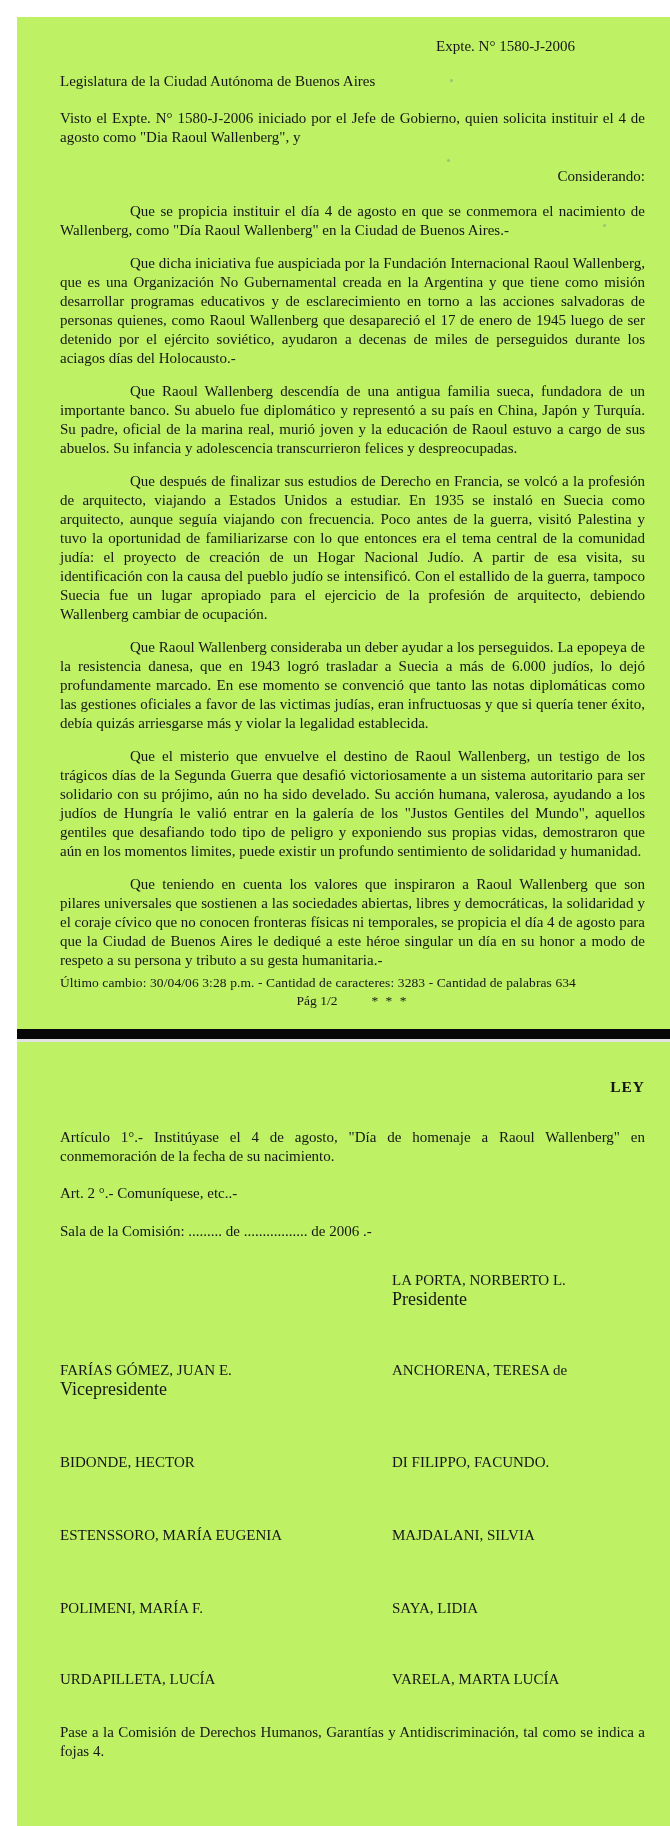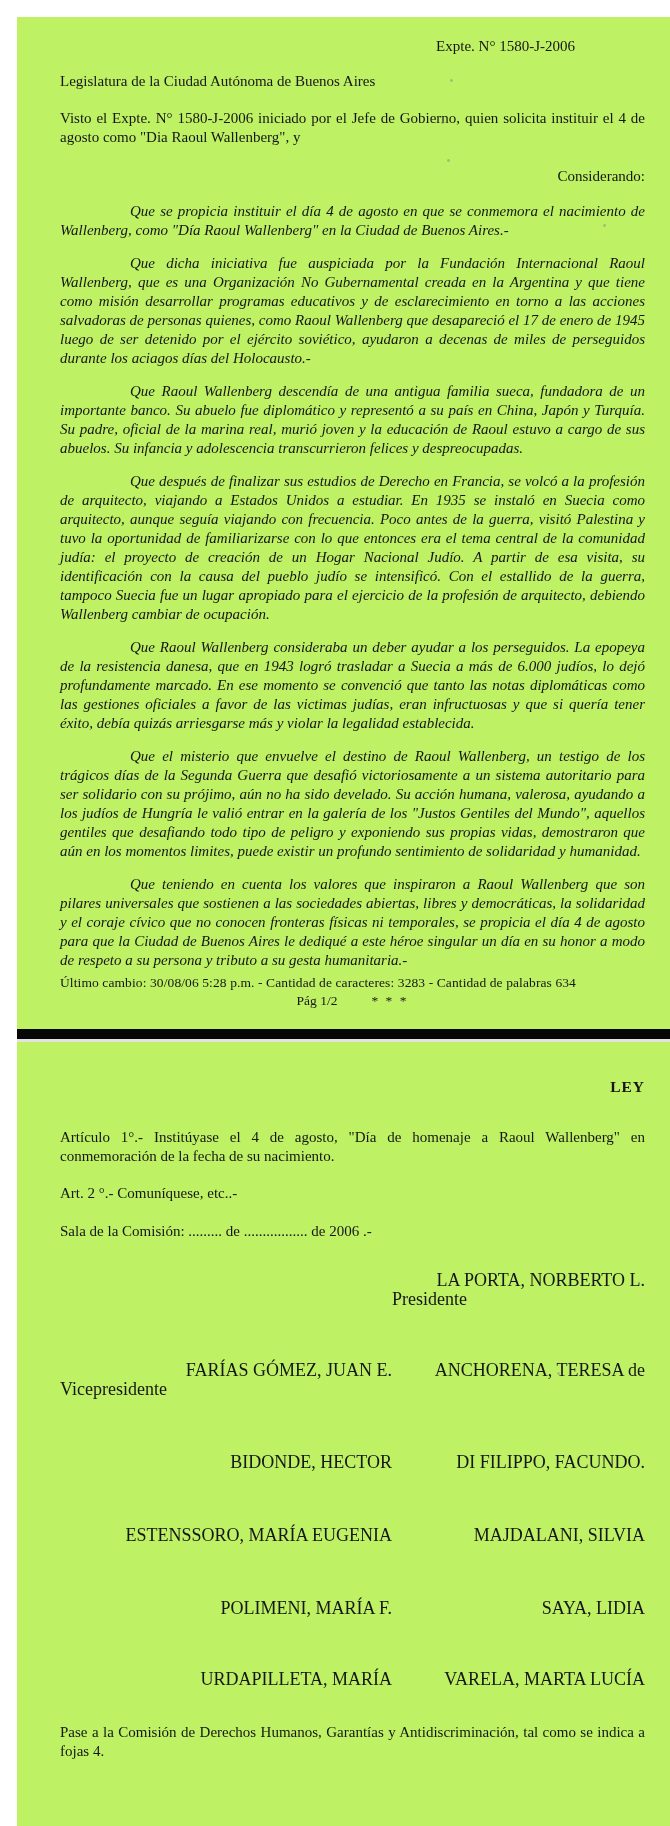--- a/index.html
+++ b/index.html
@@ -30,21 +30,20 @@
     font-size: 15px;
     line-height: 19px;
   }
   .org-line { margin-top: 16px; }
   .visto { margin-top: 18px; text-align: justify; }
   .considerando { margin-top: 20px; text-align: right; }
   .para {
     margin: 16px 0 0 0;
     text-align: justify;
     text-indent: 70px;
-    font-style: italic;
   }
   .para + .para { margin-top: 14px; }
   .por-lo { margin-top: 0; text-align: left; }
   .meta-line {
     margin-top: 4px;
     font-size: 13.5px;
     line-height: 17px;
     letter-spacing: 0.1px;
   }
   .pag-line {
@@ -70,21 +69,21 @@
   }
   .articulo { margin-top: 32px; text-align: justify; }
   .art2 { margin-top: 18px; }
   .sala { margin-top: 19px; }
   .sig-row {
     display: flex;
     align-items: flex-start;
   }
   .sig-col-left { width: 332px; flex: 0 0 332px; }
   .sig-col-right { flex: 1; }
-  .sig-name { font-size: 18px; line-height: 19px; text-align: right; }
+  .sig-name { font-size: 15px; line-height: 19px; }
   .sig-role { font-size: 18px; line-height: 19px; }
   .row-president { margin-top: 30px; }
   .row-vice { margin-top: 52px; }
   .row-gap { margin-top: 54px; }
   .row-last { margin-top: 52px; }
   .final-note { margin-top: 34px; text-align: justify; }
   .speck {
     position: absolute;
     width: 3px;
     height: 3px;
@@ -108,21 +107,21 @@
 
   <p class="para txt">Que se propicia instituir el día 4 de agosto en que se conmemora el nacimiento de Wallenberg, como "Día Raoul Wallenberg" en la Ciudad de Buenos Aires.-</p>
   <p class="para txt">Que dicha iniciativa fue auspiciada por la Fundación Internacional Raoul Wallenberg, que es una Organización No Gubernamental creada en la Argentina y que tiene como misión desarrollar programas educativos y de esclarecimiento en torno a las acciones salvadoras de personas quienes, como Raoul Wallenberg que desapareció el 17 de enero de 1945 luego de ser detenido por el ejército soviético, ayudaron a decenas de miles de perseguidos durante los aciagos días del Holocausto.-</p>
   <p class="para txt">Que Raoul Wallenberg descendía de una antigua familia sueca, fundadora de un importante banco. Su abuelo fue diplomático y representó a su país en China, Japón y Turquía. Su padre, oficial de la marina real, murió joven y la educación de Raoul estuvo a cargo de sus abuelos. Su infancia y adolescencia transcurrieron felices y despreocupadas.</p>
   <p class="para txt">Que después de finalizar sus estudios de Derecho en Francia, se volcó a la profesión de arquitecto, viajando a Estados Unidos a estudiar. En 1935 se instaló en Suecia como arquitecto, aunque seguía viajando con frecuencia. Poco antes de la guerra, visitó Palestina y tuvo la oportunidad de familiarizarse con lo que entonces era el tema central de la comunidad judía:  el proyecto de creación de un Hogar Nacional Judío.  A partir de esa visita, su identificación con la causa del pueblo judío se intensificó. Con el estallido de la guerra, tampoco Suecia fue un lugar apropiado para el ejercicio de la profesión de arquitecto, debiendo Wallenberg cambiar de ocupación.</p>
   <p class="para txt">Que Raoul Wallenberg consideraba un deber ayudar a los perseguidos. La epopeya de la resistencia danesa, que en 1943 logró trasladar a Suecia a más de 6.000 judíos, lo dejó profundamente marcado. En ese momento se convenció que tanto las notas diplomáticas como las gestiones oficiales a favor de las victimas judías, eran infructuosas y que si quería tener éxito, debía quizás arriesgarse más y violar la legalidad establecida.</p>
   <p class="para txt">Que el misterio que envuelve el destino de Raoul Wallenberg, un testigo de los trágicos días de la Segunda Guerra que desafió victoriosamente a un sistema autoritario para ser solidario con su prójimo, aún no ha sido develado. Su acción humana, valerosa, ayudando a los judíos de Hungría le valió entrar en la galería de los "Justos Gentiles del Mundo", aquellos gentiles que desafiando todo tipo de peligro y exponiendo sus propias vidas, demostraron que aún en los momentos limites, puede existir un profundo sentimiento de solidaridad y humanidad.</p>
   <p class="para txt">Que teniendo en cuenta los valores que inspiraron a Raoul Wallenberg que son pilares universales que sostienen a las sociedades abiertas, libres y democráticas, la solidaridad y el coraje cívico que no conocen fronteras físicas ni temporales, se propicia el día 4 de agosto para que la Ciudad de Buenos Aires le dediqué a este héroe singular un día en su honor a modo de respeto a su persona y tributo a su gesta humanitaria.-</p>
 
 
-  <div class="meta-line">Último cambio: 30/08/06 5:28 p.m.  -  Cantidad de caracteres: 3283 - Cantidad de palabras 634</div>
+  <div class="meta-line">Último cambio: 30/04/06 3:28 p.m.  -  Cantidad de caracteres: 3283 - Cantidad de palabras 634</div>
 
   <div class="pag-line">
     <span>Pág  1/2</span><span class="pag-stars">* * *</span>
   </div>
 
   <div class="divider"></div>
 
   <div class="ley-title">LEY</div>
 
   <p class="articulo txt">Artículo 1°.- Institúyase el 4 de agosto, "Día de homenaje a Raoul Wallenberg" en conmemoración de la fecha de su nacimiento.</p>
@@ -171,21 +170,21 @@
     <div class="sig-col-left">
       <div class="sig-name">POLIMENI, MARÍA F.</div>
     </div>
     <div class="sig-col-right">
       <div class="sig-name">SAYA, LIDIA</div>
     </div>
   </div>
 
   <div class="sig-row row-last">
     <div class="sig-col-left">
-      <div class="sig-name">URDAPILLETA, MARÍA</div>
+      <div class="sig-name">URDAPILLETA, LUCÍA</div>
     </div>
     <div class="sig-col-right">
       <div class="sig-name">VARELA, MARTA LUCÍA</div>
     </div>
   </div>
 
   <p class="final-note txt">Pase a la Comisión de Derechos Humanos, Garantías y Antidiscriminación, tal como se indica a fojas 4.</p>
 
   <div class="speck" style="left:433px; top:62px;"></div>
   <div class="speck" style="left:424px; top:104px;"></div>

